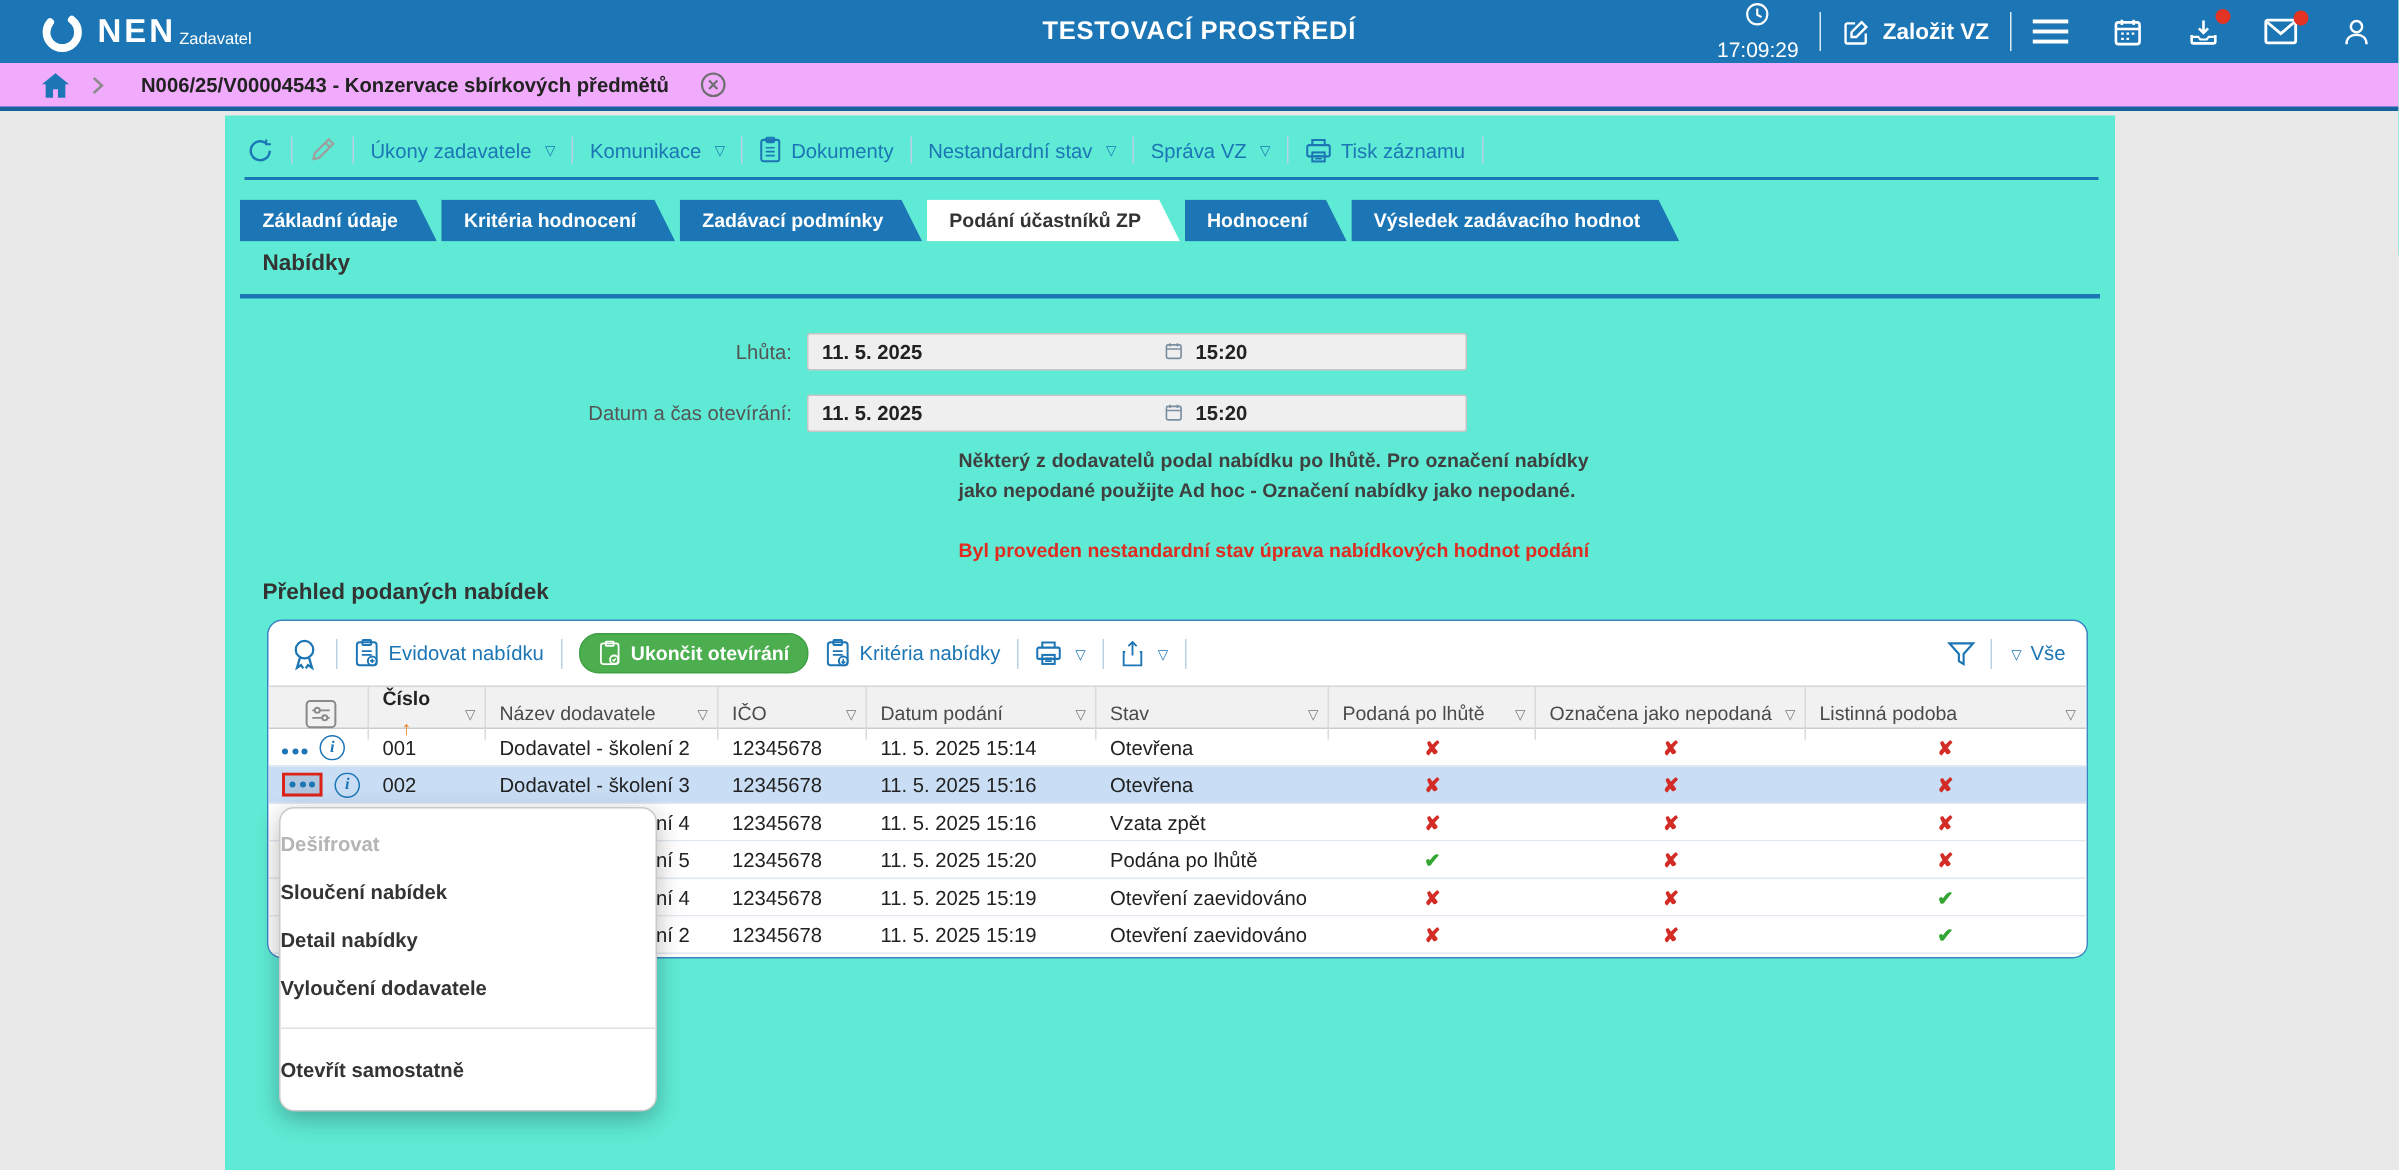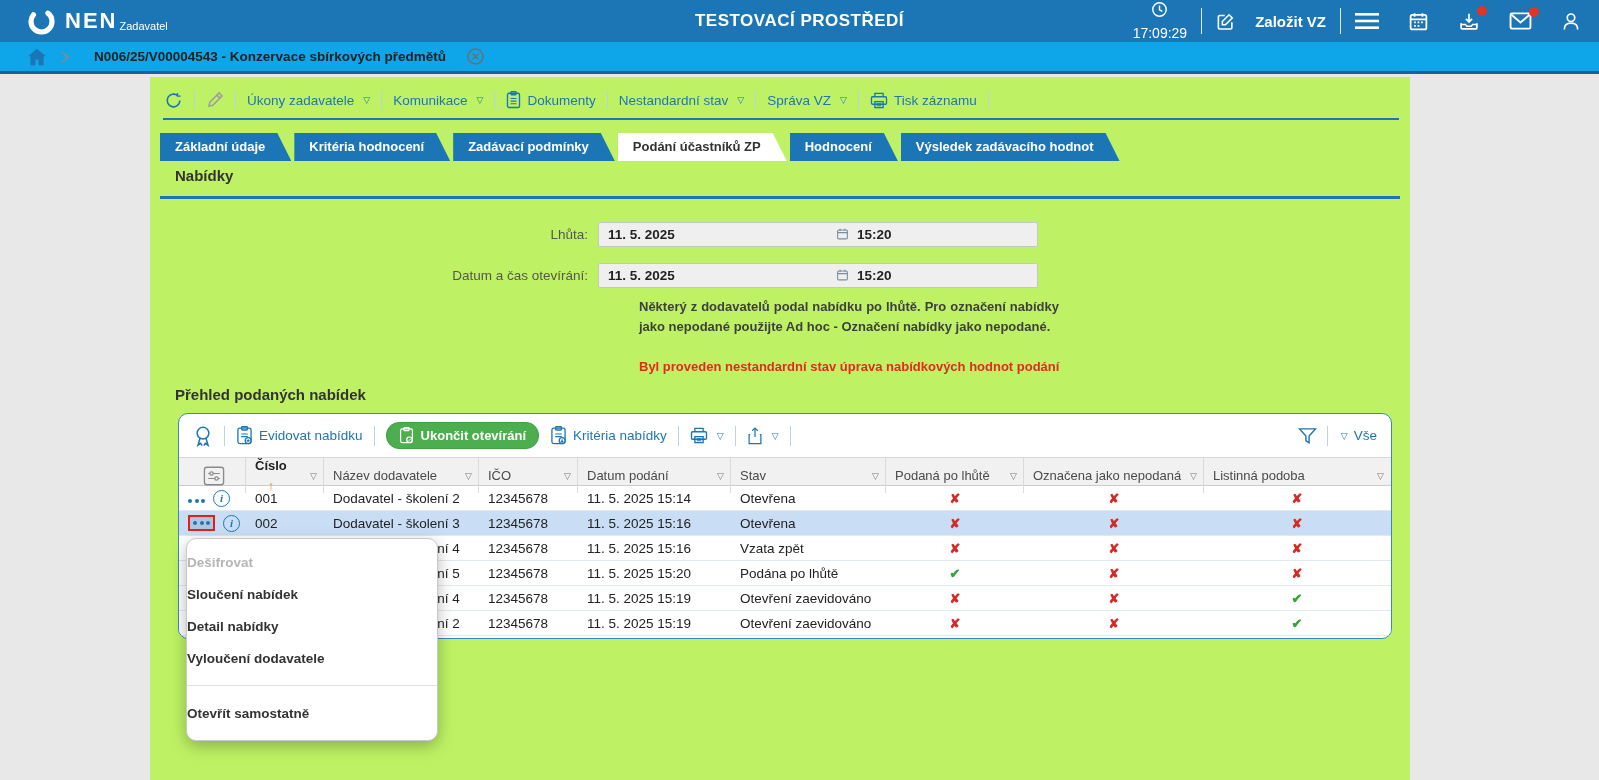--- a/index.html
+++ b/index.html
@@ -21,37 +21,37 @@
   .brand{ display:flex; align-items:flex-start; margin-left:26px; cursor:pointer; }
   .brand-name{ font-size:22px; font-weight:bold; letter-spacing:2px; margin-left:8px; line-height:30px;}
   .brand-sub{ font-size:11px; margin-left:2px; margin-top:14px; }
   .env-title{
     position:absolute; left:0; right:0; text-align:center;
     font-size:17px; font-weight:bold; letter-spacing:.5px; pointer-events:none;
   }
   .top-right{ margin-left:auto; display:flex; align-items:center; margin-right:18px; z-index:2;}
   .clockwrap{ display:flex; align-items:center; gap:7px; font-size:14px;flex-direction:column; }
   .vsep{ width:1px; height:26px; background:rgba(255,255,255,.85); margin:0 14px; }
-  .create-vz{ display:flex; align-items:center; gap:20px; font-size:15px; font-weight:bold; cursor:pointer;}
+  .create-vz{ display:flex; align-items:center; gap:8px; font-size:15px; font-weight:bold; cursor:pointer;}
   .top-icons{ display:flex; align-items:center; gap:29px; }
   .badged{ position:relative; }
   .badge-dot{ position:absolute; top:-5px; right:-7px; width:10px; height:10px; border-radius:50%; background:#e23325; }
   .tbtn{ cursor:pointer; }
 
   
   .breadcrumb{
     position:absolute; top:42px; left:0; width:1599px; height:32px;
-    background:#0ea5e9; border-bottom:3px solid #16629e;
+    background:#f0abfc; border-bottom:3px solid #16629e;
     display:flex; align-items:center; padding-left:27px; gap:14px;
   }
   .crumb-text{ font-size:13.5px; font-weight:bold; color:#222; margin-left:10px;}
   .crumb-close{ margin-left:6px; cursor:pointer; }
 
   
-  .panel{ position:absolute; left:150px; top:77px; width:1260px; height:703px; background:#bef264; }
+  .panel{ position:absolute; left:150px; top:77px; width:1260px; height:703px; background:#5eead4; }
 
   .rec-toolbar{
     position:absolute; top:8px; left:14px; height:30px;
     display:flex; align-items:center; gap:11px;
     color:#1c76b5; font-size:13.5px; white-space:nowrap;
   }
   .rec-toolbar .sep{ width:1px; height:18px; background:#bcd2e2; }
   .tool-link{ display:flex; align-items:center; gap:6px; cursor:pointer; }
   .dd{ font-size:9px; margin-left:3px; }
   .toolbar-line{ position:absolute; top:41px; left:13px; width:1236px; height:2px; background:#1c76b5; }
@@ -64,21 +64,21 @@
     clip-path:polygon(0 0, calc(100% - 14px) 0, 100% 100%, 0 100%);
   }
   .tab.active{ background:#fff; color:#333;text-align:center; }
 
   .sec-title{ position:absolute; top:90px; left:25px; font-size:15px; font-weight:bold; color:#333; }
   .sec-underline{ position:absolute; top:119px; left:10px; width:1240px; height:3px; background:#1c76b5; }
 
   
   .frm-row{ position:absolute; left:0; display:flex; align-items:center; height:26px; }
   .frm-row.r1{ top:144px; } .frm-row.r2{ top:185px; }
-  .frm-label{ width:448px; text-align:right; font-size:13.5px; color:#555; padding-right:10px; }
+  .frm-label{ width:388px; text-align:right; font-size:13.5px; color:#555; padding-right:10px; }
   .frm-field{
     width:440px; height:25px; background:#efefef; border:1px solid #c6c6c6;
     display:flex; align-items:center; font-size:13.5px; font-weight:bold; color:#222;
     border-radius:2px;
   }
   .frm-date{ width:237px; padding-left:9px; }
   .frm-time{ padding-left:8px; }
 
   .notice{
     position:absolute; left:489px; top:220px; width:420px;

